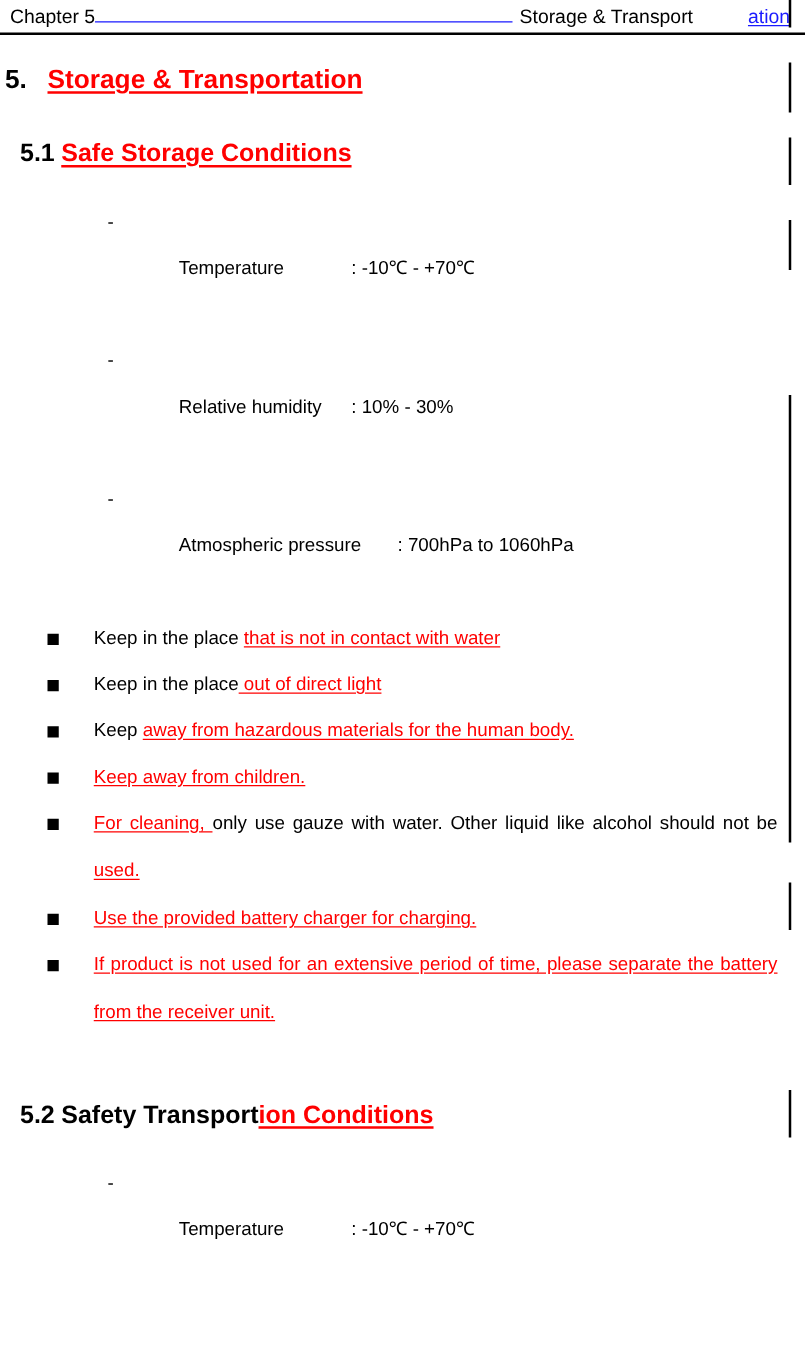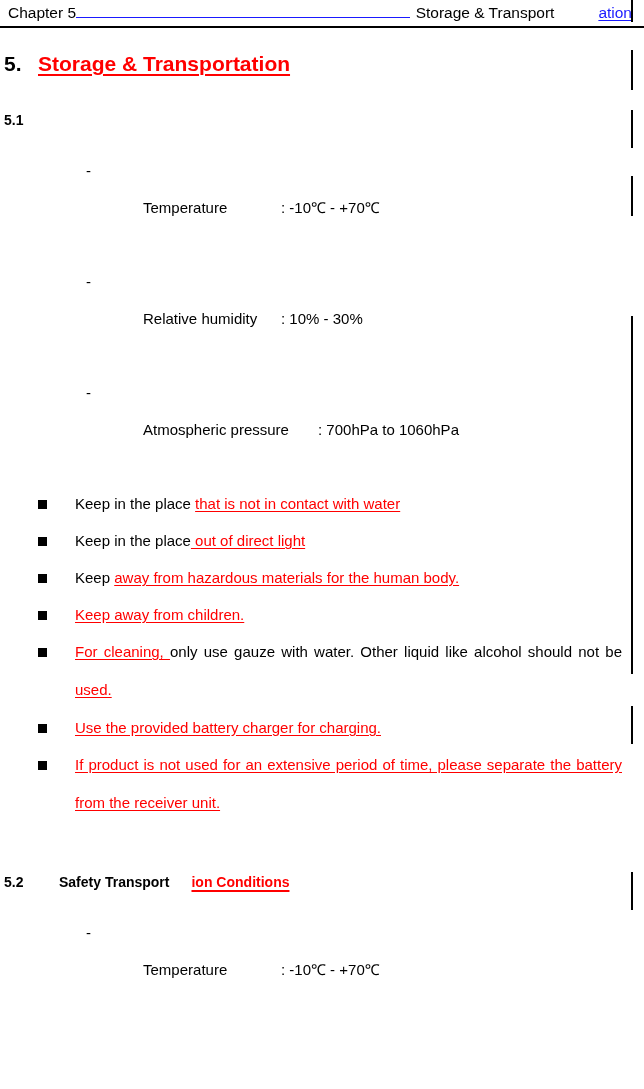--- a/index.html
+++ b/index.html
@@ -75,24 +75,23 @@
     color: #ff0000;
     text-decoration: underline;
     text-underline-offset: 3px;
     text-decoration-thickness: 2px;
   }
 
   .h2 {
     display: flex;
     align-items: baseline;
     margin: 36px 0 0 0;
-    padding-left: 4px;
-    font-size: 14px;
+    padding-left: 16px;
+    font-size: 20px;
     font-weight: bold;
-    gap: 22px;
   }
   .h2 .num { color: #000000; width: 33px; flex: 0 0 33px; }
   .h2 .blk { color: #000000; }
   .h2 .ins {
     color: #ff0000;
     text-decoration: underline;
     text-underline-offset: 3px;
     text-decoration-thickness: 2px;
   }
 
@@ -211,20 +210,21 @@
 
   <div class="content">
 
     <div class="h1">
       <span class="num">5.</span>
       <span class="ins">Storage &amp; Transportation</span>
     </div>
 
     <div class="h2">
       <span class="num">5.1</span>
+      <span class="ins">Safe Storage Conditions</span>
     </div>
 
     <div class="gap-md"></div>
 
 
     <div class="dash">
       <span class="d">-</span><span class="lbl" style="width:138px">Temperature</span><span class="val">: -10℃ - +70℃</span>
     </div>
     <div class="dash">
       <span class="d">-</span><span class="lbl" style="width:138px">Relative humidity</span><span class="val">: 10% - 30%</span>

